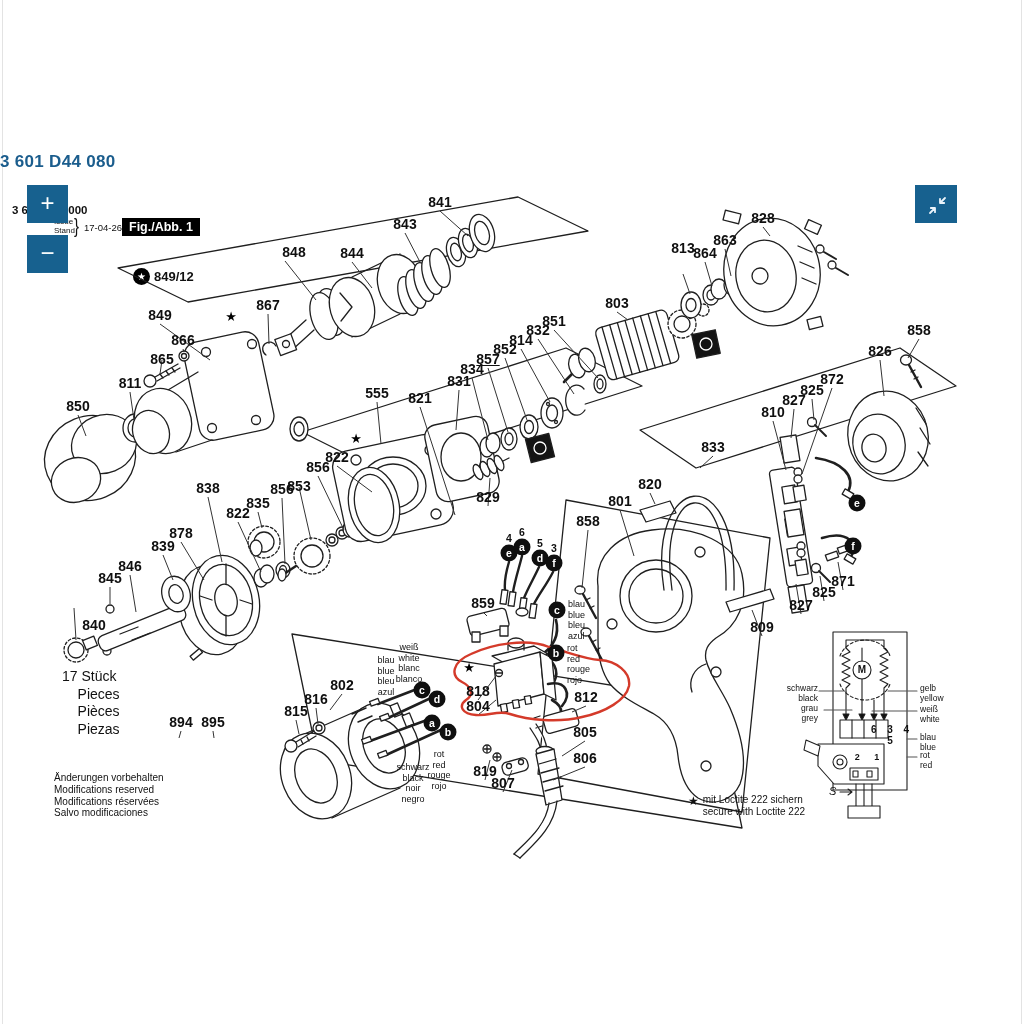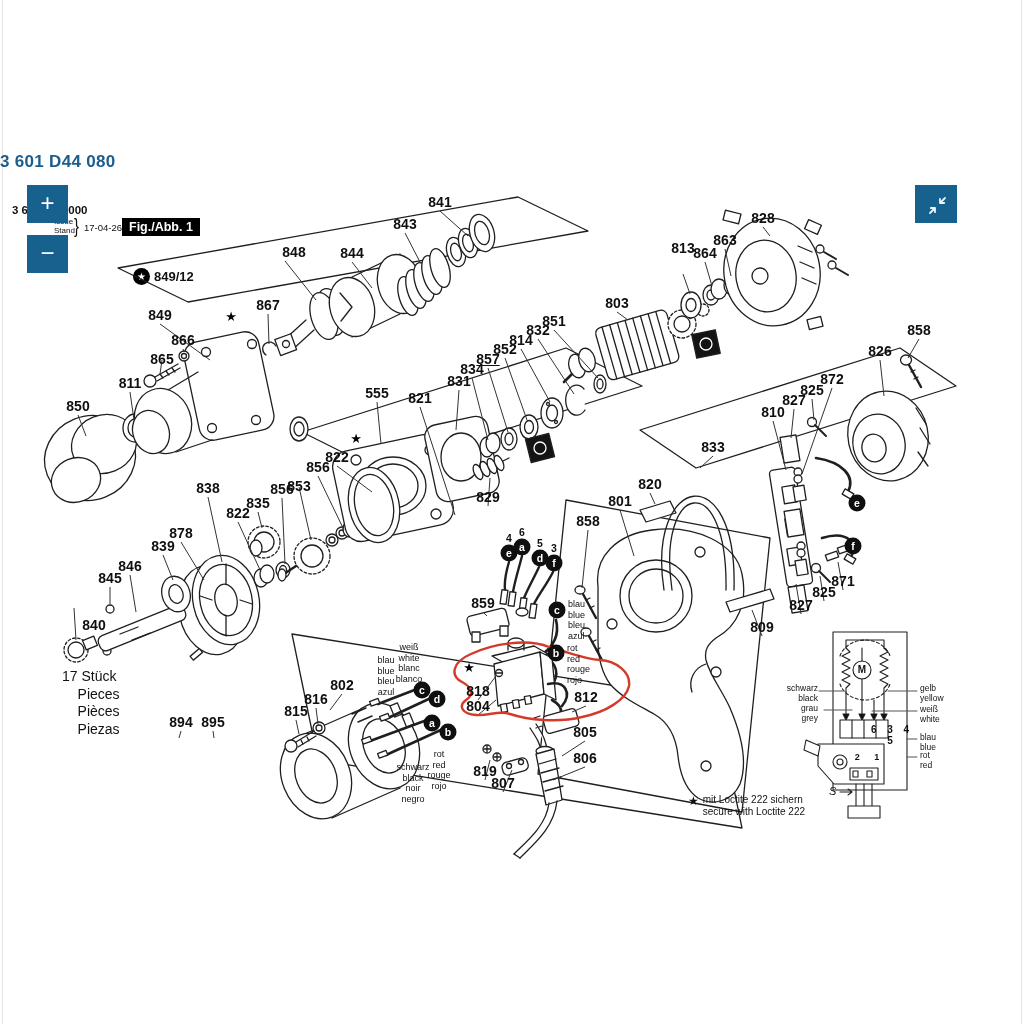--- a/index.html
+++ b/index.html
@@ -663,20 +663,24 @@
 azul</div>
   <div class="color-block" style="left:567px;top:643px">rot
 red
 rouge
 rojo</div>
 
   <div class="note" id="note-pieces">17 Stück
     Pieces
     Pièces
     Piezas</div>
+  <div class="note" id="note-mods">Änderungen vorbehalten
+Modifications reserved
+Modifications réservées
+Salvo modificaciones</div>
   <div class="note" id="note-loctite">
     <span class="star">★</span>
     <span class="lines">mit Loctite 222 sichern
 secure with Loctite 222</span>
   </div>
 
   <div class="sch-label sch-r" style="left:768px;top:684px;width:50px">schwarz
 black</div>
   <div class="sch-label sch-r" style="left:772px;top:704px;width:46px">grau
 grey</div>

